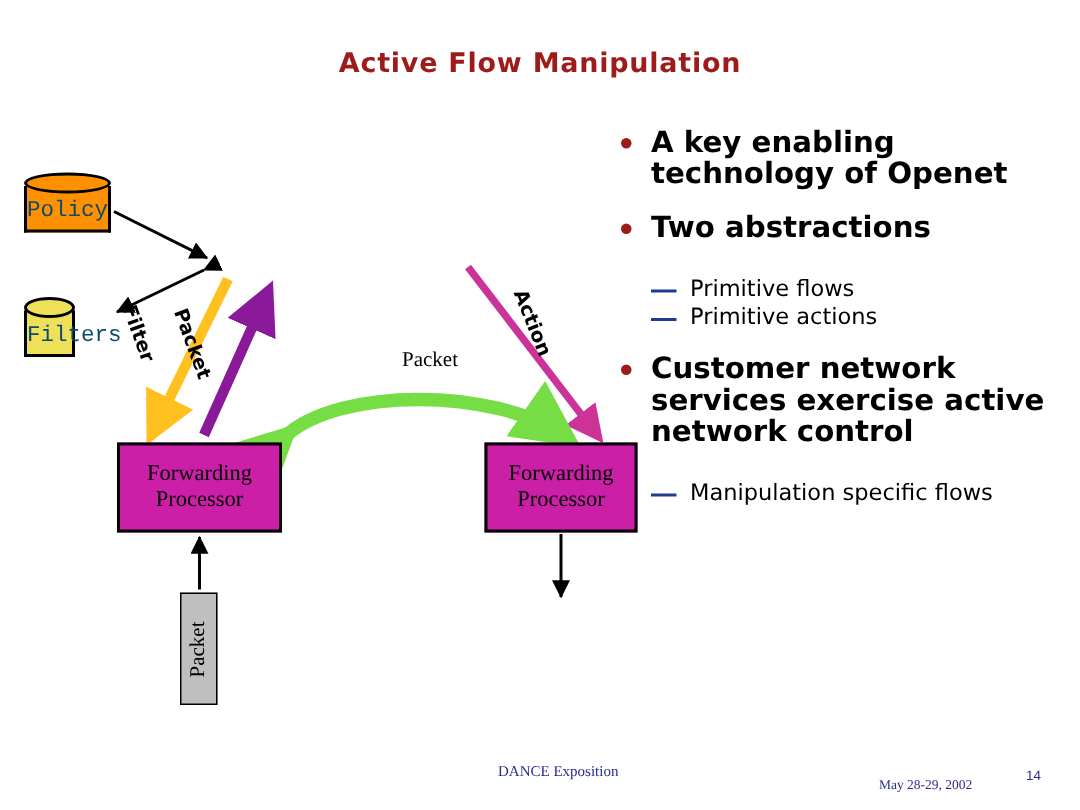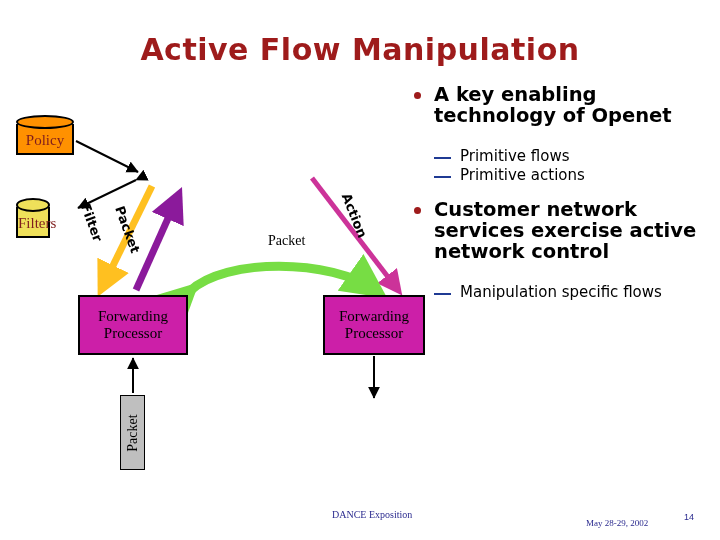--- a/index.html
+++ b/index.html
@@ -19,21 +19,21 @@
   
   #title {
     position: absolute;
     left: 0;
     top: 32px;
     width: 720px;
     text-align: center;
     color: #9E1B1B;
     font-family: "DejaVu Sans", sans-serif;
     font-weight: bold;
-    font-size: 30px;
+    font-size: 18px;
     letter-spacing: 0.5px;
   }
 
   
   #bullets {
     position: absolute;
     left: 408px;
     top: 84px;
     width: 312px;
   }
@@ -84,23 +84,23 @@
     left: 0;
     top: 0;
     width: 430px;
     height: 500px;
   }
   .cyl {
     position: absolute;
     border: 2px solid #000000;
     border-top: none;
     box-sizing: border-box;
-    font-family: Liberation Serif, serif;
+    font-family: Liberation Mono, monospace;
     font-size: 15px;
-    color: #7f1d1d;
+    color: #0c4a6e;
     text-align: center;
     line-height: 1;
   }
   .cyl .cap {
     position: absolute;
     left: -2px;
     right: -2px;
     top: -9px;
     height: 14px;
     border: 2px solid #000000;
@@ -292,20 +292,21 @@
     </div>
 
     <span class="rot-label" id="lbl-filter">Filter</span>
     <span class="rot-label" id="lbl-packet-diag">Packet</span>
     <span class="rot-label" id="lbl-action">Action</span>
     <span id="lbl-packet-center">Packet</span>
   </div>
 
   <div id="bullets">
     <div class="b1">A key enabling technology of Openet</div>
+    <div class="b1 gap-md">Two abstractions</div>
     <div class="b2 gap-sm">Primitive flows</div>
     <div class="b2">Primitive actions</div>
     <div class="b1 gap-md">Customer network services exercise active network control</div>
     <div class="b2 gap-sm">Manipulation specific flows</div>
   </div>
 
   <div id="footer-left">DANCE Exposition</div>
   <div id="footer-date">May 28-29,  2002</div>
   <div id="footer-page">14</div>
 

